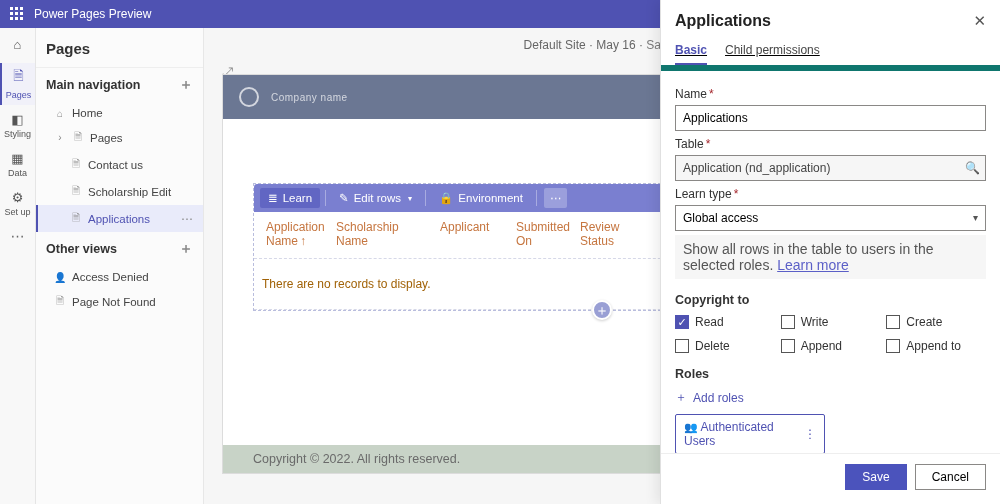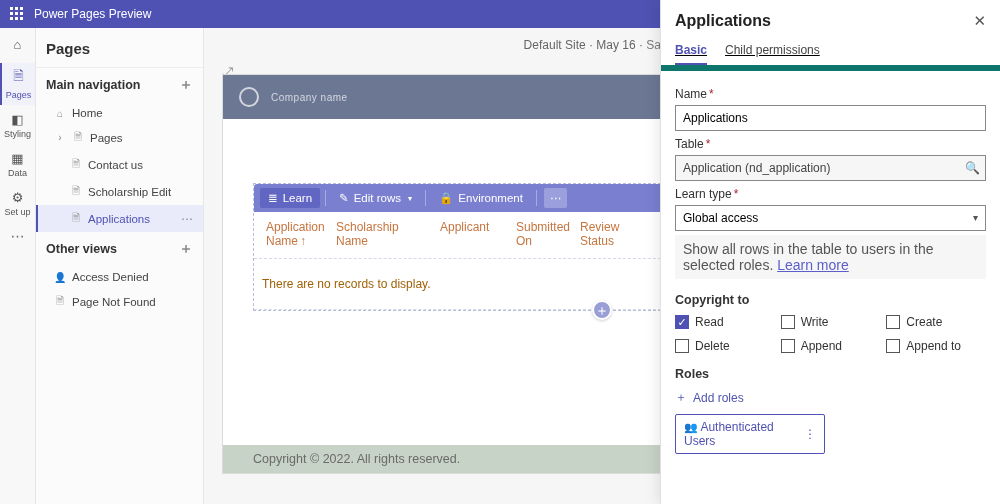--- a/index.html
+++ b/index.html
@@ -299,13 +299,17 @@
     <div class="sect">Roles</div>
     <div class="addroles">
         <span>＋</span>
         <span>Add roles</span>
       </div>
     <div class="chip">
       <span><span class="ppl">👥</span> <span>Authenticated Users</span></span>
       <span class="cdots">⋮</span>
     </div>
   </div>
+  <div class="fly-foot">
+    <button class="btn primary">Save</button>
+    <button class="btn">Cancel</button>
+  </div>
 </div>
 
 </body></html>

